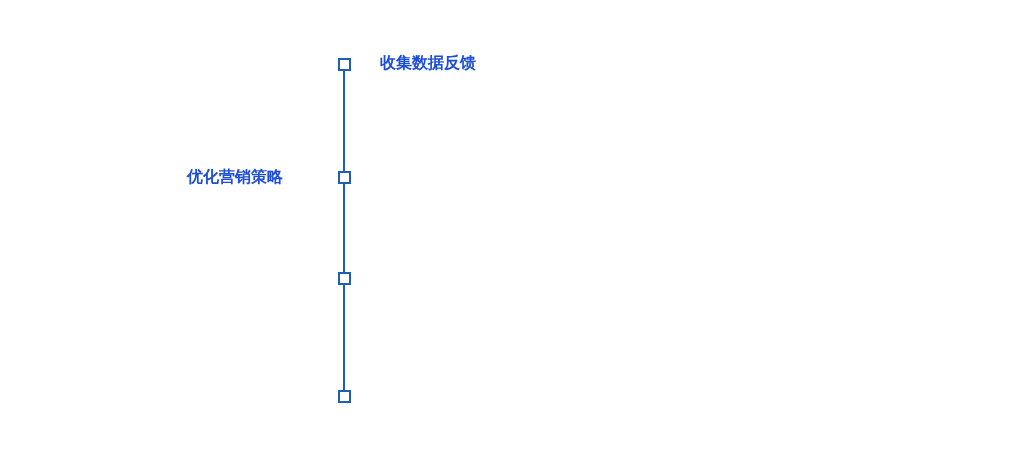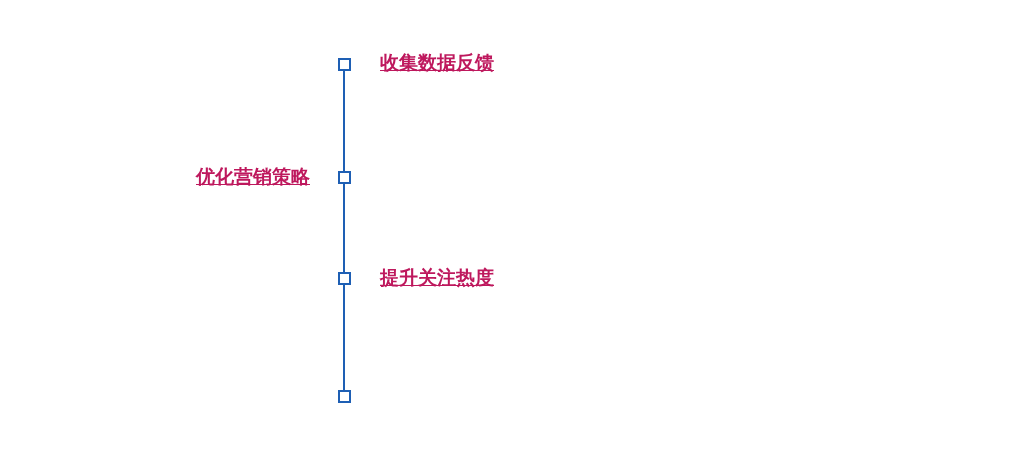--- a/index.html
+++ b/index.html
@@ -26,41 +26,39 @@
   .marker {
     position: absolute;
     width: 9px;
     height: 9px;
     background: #ffffff;
     border: 2px solid #1e5fb4;
     box-sizing: content-box;
   }
   .label {
     position: absolute;
-    font-size: 19px;
+    font-size: 16px;
     font-weight: bold;
-    color: #be185d;
+    color: #1d4ed8;
     white-space: nowrap;
     line-height: 22px;
-    text-decoration: underline;
   }
   .label.right { left: 380px; text-align: left; }
-  .label.left  { right: 705px; text-align: right; }
+  .label.left  { right: 732px; text-align: right; }
 </style>
 </head>
 <body>
 
 <div class="canvas">
 
   <div class="vline"></div>
 
   <div class="marker" style="left:338px; top:58px;"></div>
   <div class="label right" style="top:52px;">收集数据反馈</div>
 
   <div class="marker" style="left:338px; top:171px;"></div>
   <div class="label left" style="top:166px;">优化营销策略</div>
 
   <div class="marker" style="left:338px; top:272px;"></div>
-  <div class="label right" style="top:267px;">提升关注热度</div>
 
   <div class="marker" style="left:338px; top:390px;"></div>
 
 </div>
 
 </body></html>

